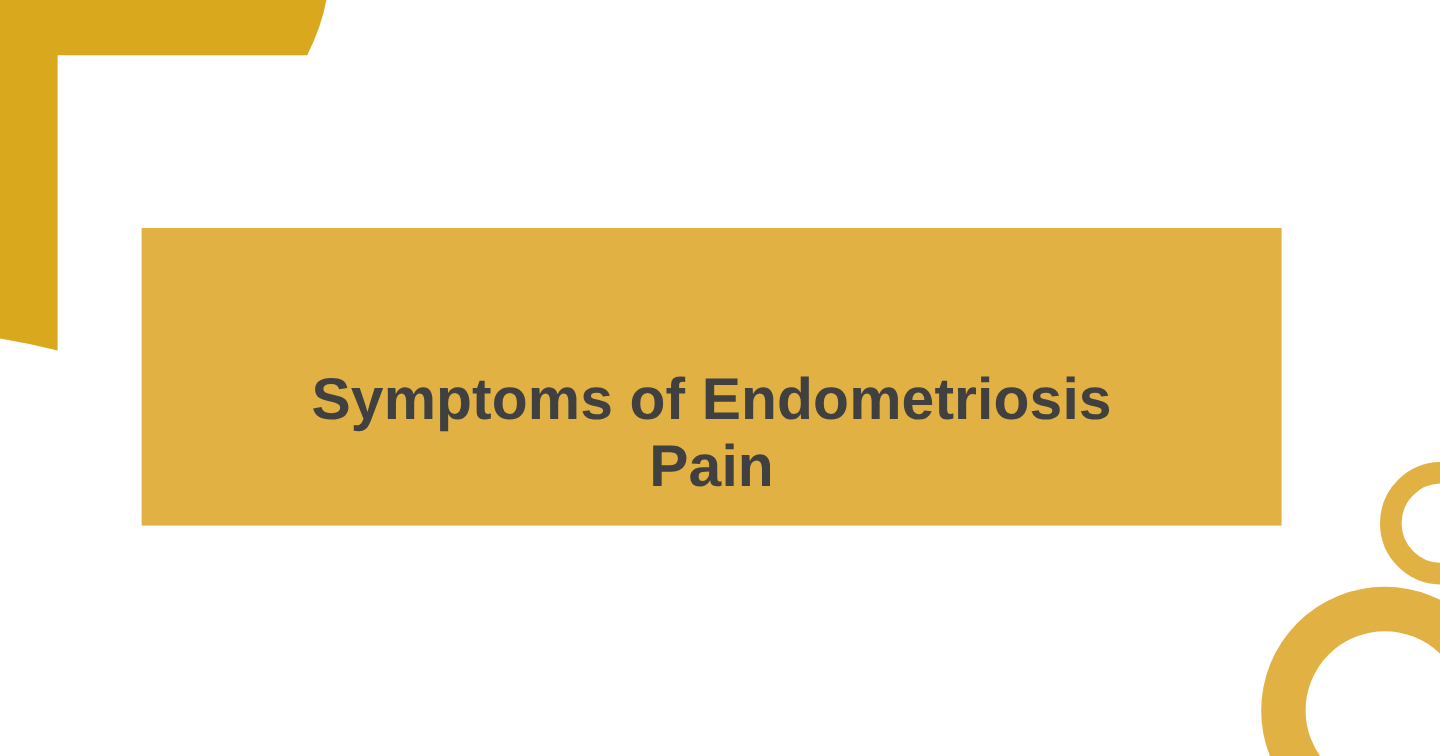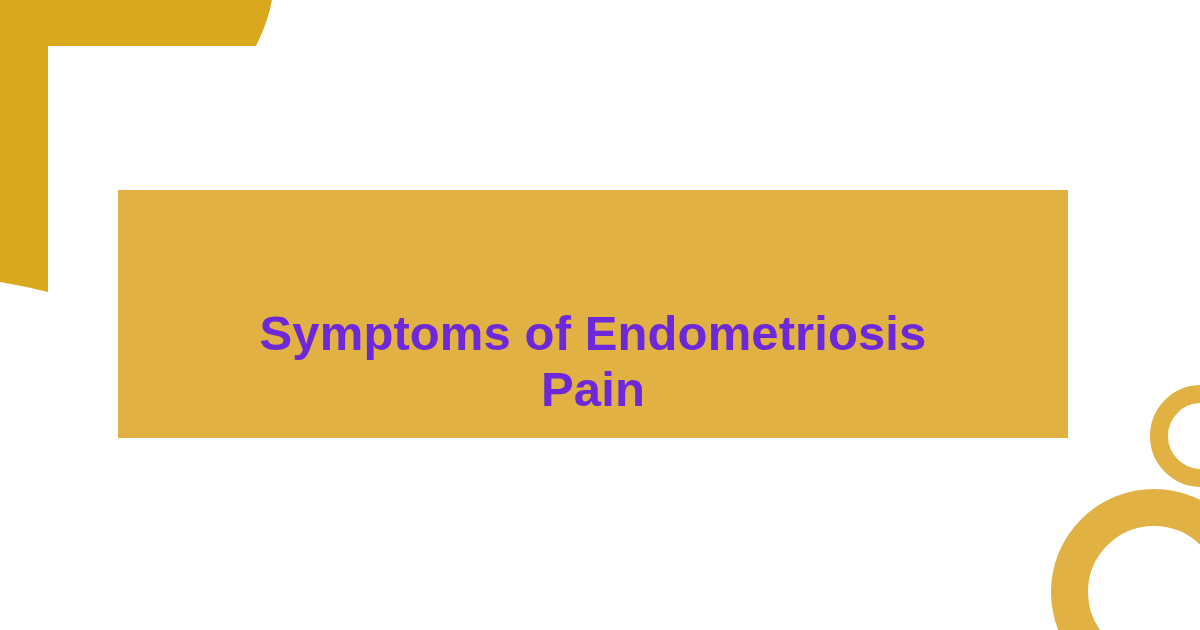--- a/index.html
+++ b/index.html
@@ -65,21 +65,21 @@
     height: 248px;
     display: flex;
     align-items: center;
     justify-content: center;
     box-sizing: border-box;
     padding: 0 40px;
   }
 
   .title-text {
     margin: 0;
-    color: #6d28d9;
+    color: #404040;
     font-family: "Liberation Sans Narrow", "Liberation Sans", sans-serif;
     font-size: 49px;
     line-height: 56px;
     font-weight: 700;
     letter-spacing: 0.1px;
     text-align: center;
     width: 680px;
     transform: translateY(47px);
     white-space: pre-wrap;
   }

